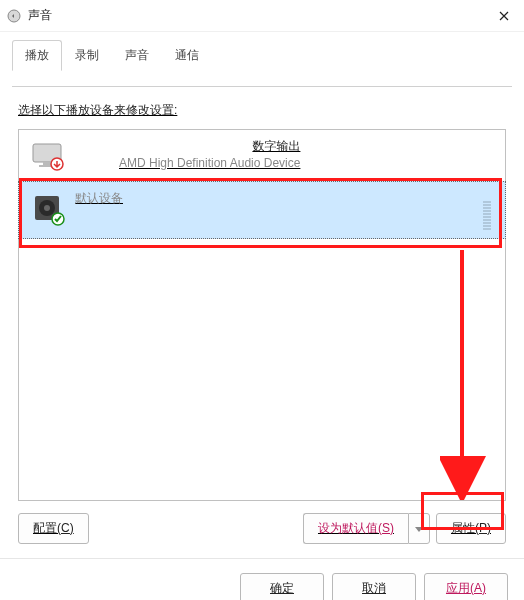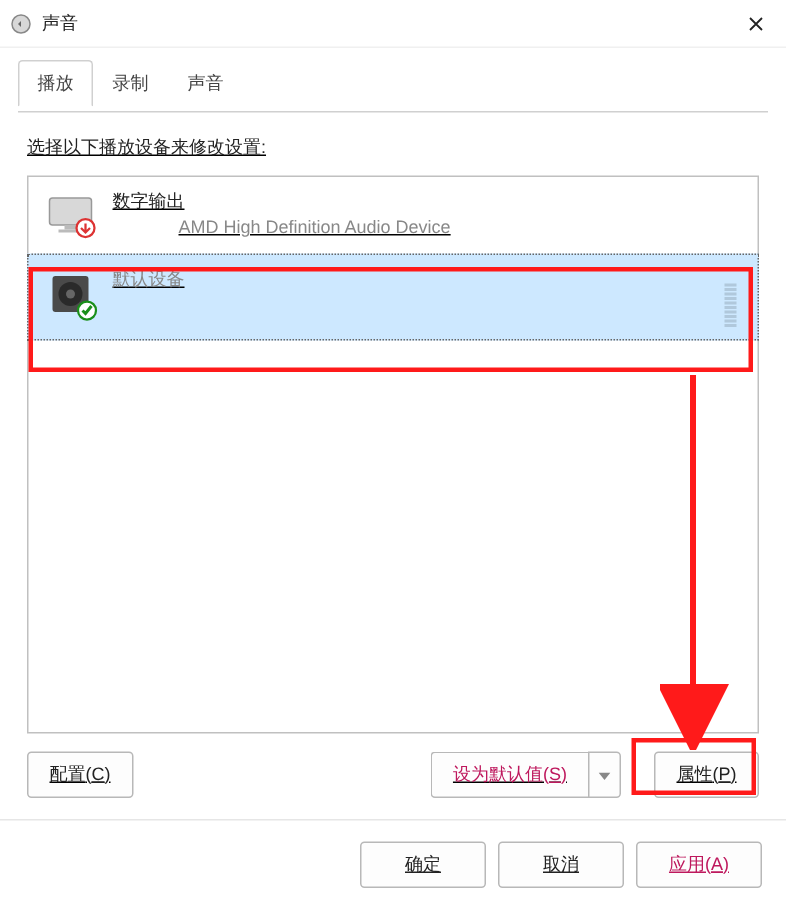--- a/index.html
+++ b/index.html
@@ -1,41 +1,41 @@
 <!DOCTYPE html>
 <html><head>
 <meta charset="utf-8">
 <style>
   * { box-sizing: border-box; font-family: "Segoe UI", "Microsoft YaHei", sans-serif; }
   body { margin: 0; background: #fff; width: 524px; height: 600px; overflow: hidden; position: relative; }
   .titlebar { height: 32px; display: flex; align-items: center; padding: 0 6px; background: #fff; border-bottom: 1px solid #f0f0f0; }
   .titlebar .ticon { width: 16px; height: 16px; margin-right: 6px; }
   .titlebar .title { font-size: 12px; color: #222; flex: 1; }
   .titlebar .close { width: 40px; height: 32px; display: flex; align-items: center; justify-content: center; color: #222; margin-right: -6px; }
-  .tabs { display: flex; gap: 0; padding: 8px 12px 4px 12px; font-size: 12px; }
+  .tabs { display: flex; gap: 0; padding: 8px 12px 16px 12px; font-size: 12px; }
   .tab { padding: 6px 12px 6px 12px; color: #444; border: 1px solid transparent; position: relative; cursor: default; }
   .tab.active { border: 1px solid #d0d0d0; border-bottom: 1px solid #fff; border-radius: 3px 3px 0 0; background: #fff; }
   .tab-underline { height: 1px; background: #d0d0d0; margin: 0 12px; position: relative; top: -1px; }
   .content { padding: 14px 18px 0 18px; text-decoration: underline; }
   .instruction { font-size: 12px; color: #222; margin-bottom: 10px; }
   .device-list { border: 1px solid #c0c0c0; height: 372px; background: #fff; position: relative; }
-  .device-item { display: flex; align-items: flex-start; padding: 8px 10px 8px 10px; gap: 10px; }
+  .device-item { display: flex; align-items: flex-start; padding: 8px 10px 8px 10px; gap: 10px; text-align: right; }
   .device-item.selected { background: #cde8ff; border: 1px dotted #666; margin: -1px; position: relative; }
   .device-icon { width: 36px; height: 36px; position: relative; flex-shrink: 0; }
   .device-text { display: flex; flex-direction: column; gap: 1px; font-size: 12px; }
   .device-name { color: #222; }
   .device-desc { color: #888; margin-left: 44px; }
   .device-status { color: #888; }
   .level-bars { margin-left: auto; width: 12px; height: 40px; display: flex; flex-direction: column; justify-content: flex-end; gap: 1px; padding-right: 4px; }
   .level-bars .bar { height: 2px; background: #b0c8dc; }
   .highlight-box { position: absolute; border: 3px solid #ff1a1a; pointer-events: none; }
   .hl1 { left: 19px; top: 178px; width: 483px; height: 70px; }
   .hl2 { left: 421px; top: 492px; width: 83px; height: 38px; }
   .arrow-svg { position: absolute; left: 440px; top: 250px; pointer-events: none; }
-  .bottom-row { display: flex; align-items: center; padding: 0 18px; margin-top: 12px; gap: 22px; }
+  .bottom-row { display: flex; align-items: center; padding: 0 18px; margin-top: 12px; gap: 6px; }
   .btn { font-size: 12px; padding: 6px 14px; border: 1px solid #b8b8b8; background: #fdfdfd; border-radius: 3px; color: #222; cursor: default; white-space: nowrap; }
   .btn.disabled { color: #be185d; }
   .btn .mn { text-decoration: underline; }
   .spacer { flex: 1; }
   .split { display: flex; }
   .split .main { border-radius: 3px 0 0 3px; border-right: none; }
   .split .drop { border-radius: 0 3px 3px 0; padding: 6px 6px; border: 1px solid #b8b8b8; background: #fdfdfd; color: #666; }
   .dialog-buttons { display: flex; justify-content: flex-end; gap: 8px; padding: 14px 16px 14px 0; border-top: 1px solid #e6e6e6; margin-top: 14px; background:#fff; }
   .dialog-buttons .btn { min-width: 84px; text-align: center; text-decoration: underline; }
 </style>
@@ -54,20 +54,21 @@
     <svg width="10" height="10" viewBox="0 0 10 10">
         <path d="M1 1 L9 9 M9 1 L1 9" stroke="#222" stroke-width="1.2"></path>
       </svg>
   </div>
 </div>
 
 <div class="tabs">
   <div class="tab active">播放</div>
   <div class="tab">录制</div>
   <div class="tab">声音</div>
+  <div class="tab">通信</div>
 </div>
 <div class="tab-underline"></div>
 
 <div class="content">
   <div class="instruction">选择以下播放设备来修改设置:</div>
 
   <div class="device-list">
     <div class="device-item">
       <div class="device-icon">
         <svg width="36" height="36" viewBox="0 0 36 36">

